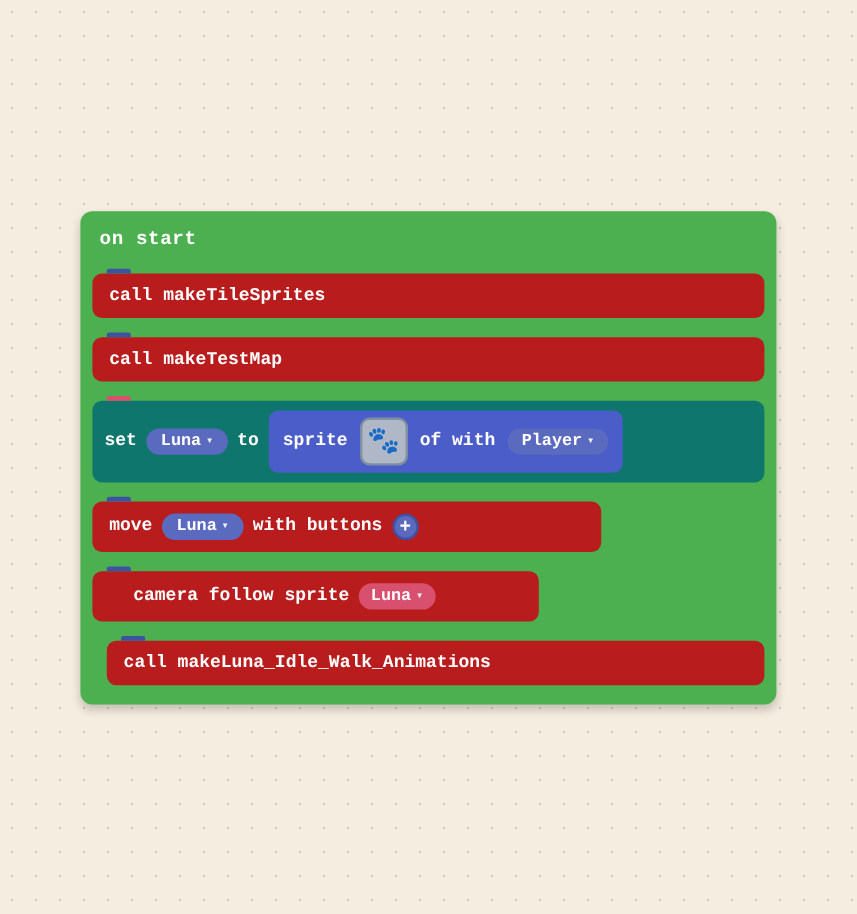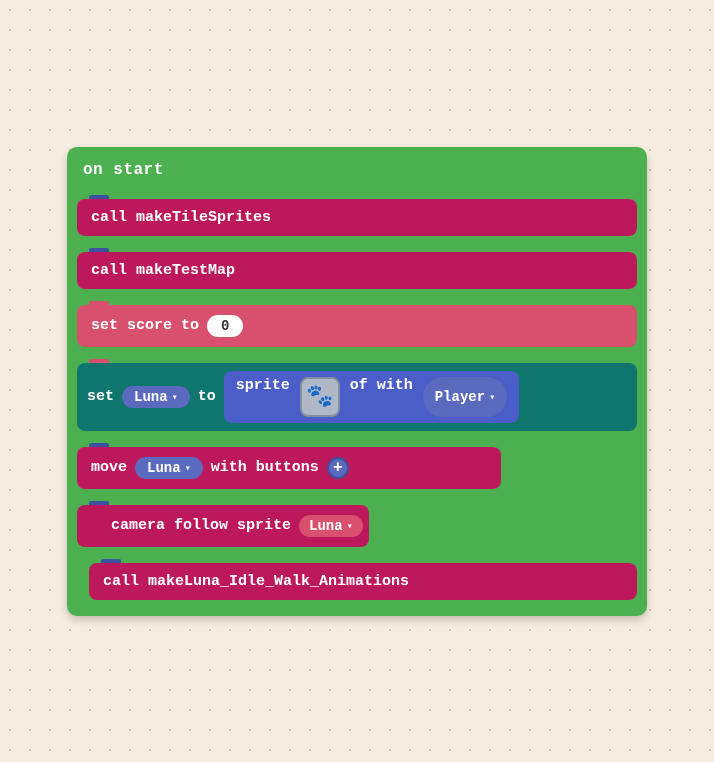--- a/index.html
+++ b/index.html
@@ -67,21 +67,21 @@
       content: '';
       position: absolute;
       left: 12px;
       top: -4px;
       width: 20px;
       height: 4px;
       border-radius: 2px 2px 0 0;
     }
 
     .block-blue {
-      background-color: #be185d;
+      background-color: #b91c1c;
     }
 
     .block-blue::before {
       background-color: #3d52a0;
     }
 
     .block-pink {
       background-color: #d94f6e;
     }
 
@@ -155,20 +155,21 @@
       height: 4px;
       border-radius: 2px 2px 0 0;
       background-color: #d94f6e;
     }
 
     .sprite-section {
       background-color: #4a5dc8;
       border-radius: 8px;
       padding: 6px 12px;
       display: inline-flex;
+      align-items: center;
       gap: 10px;
       color: white;
       font-size: 15px;
       font-weight: 600;
     }
 
     .sprite-icon {
       width: 40px;
       height: 40px;
       background-color: #b0b8c8;
@@ -180,21 +181,21 @@
       border: 2px solid #8090a0;
     }
 
     
     .block-move-luna {
       width: 424px;
     }
 
     
     .block-camera {
-      width: 292px;
+      width: 372px;
       padding-left: 34px;
     }
 
     
     .plus-circle {
       width: 22px;
       height: 22px;
       background-color: #5a6abf;
       border-radius: 50%;
       display: inline-flex;
@@ -221,24 +222,20 @@
 
     <div class="block block-blue">
       <span>call makeTileSprites</span>
     </div>
 
 
     <div class="block block-blue">
       <span>call makeTestMap</span>
     </div>
 
-    <div class="block block-pink">
-      <span>set score to</span>
-      <span class="pill-white">0</span>
-    </div>
 
     <div class="block-set-luna">
       <span>set</span>
       <span class="pill">
         Luna
         <span class="dropdown-arrow">▾</span>
       </span>
       <span>to</span>
       <div class="sprite-section">
         <span>sprite</span>

